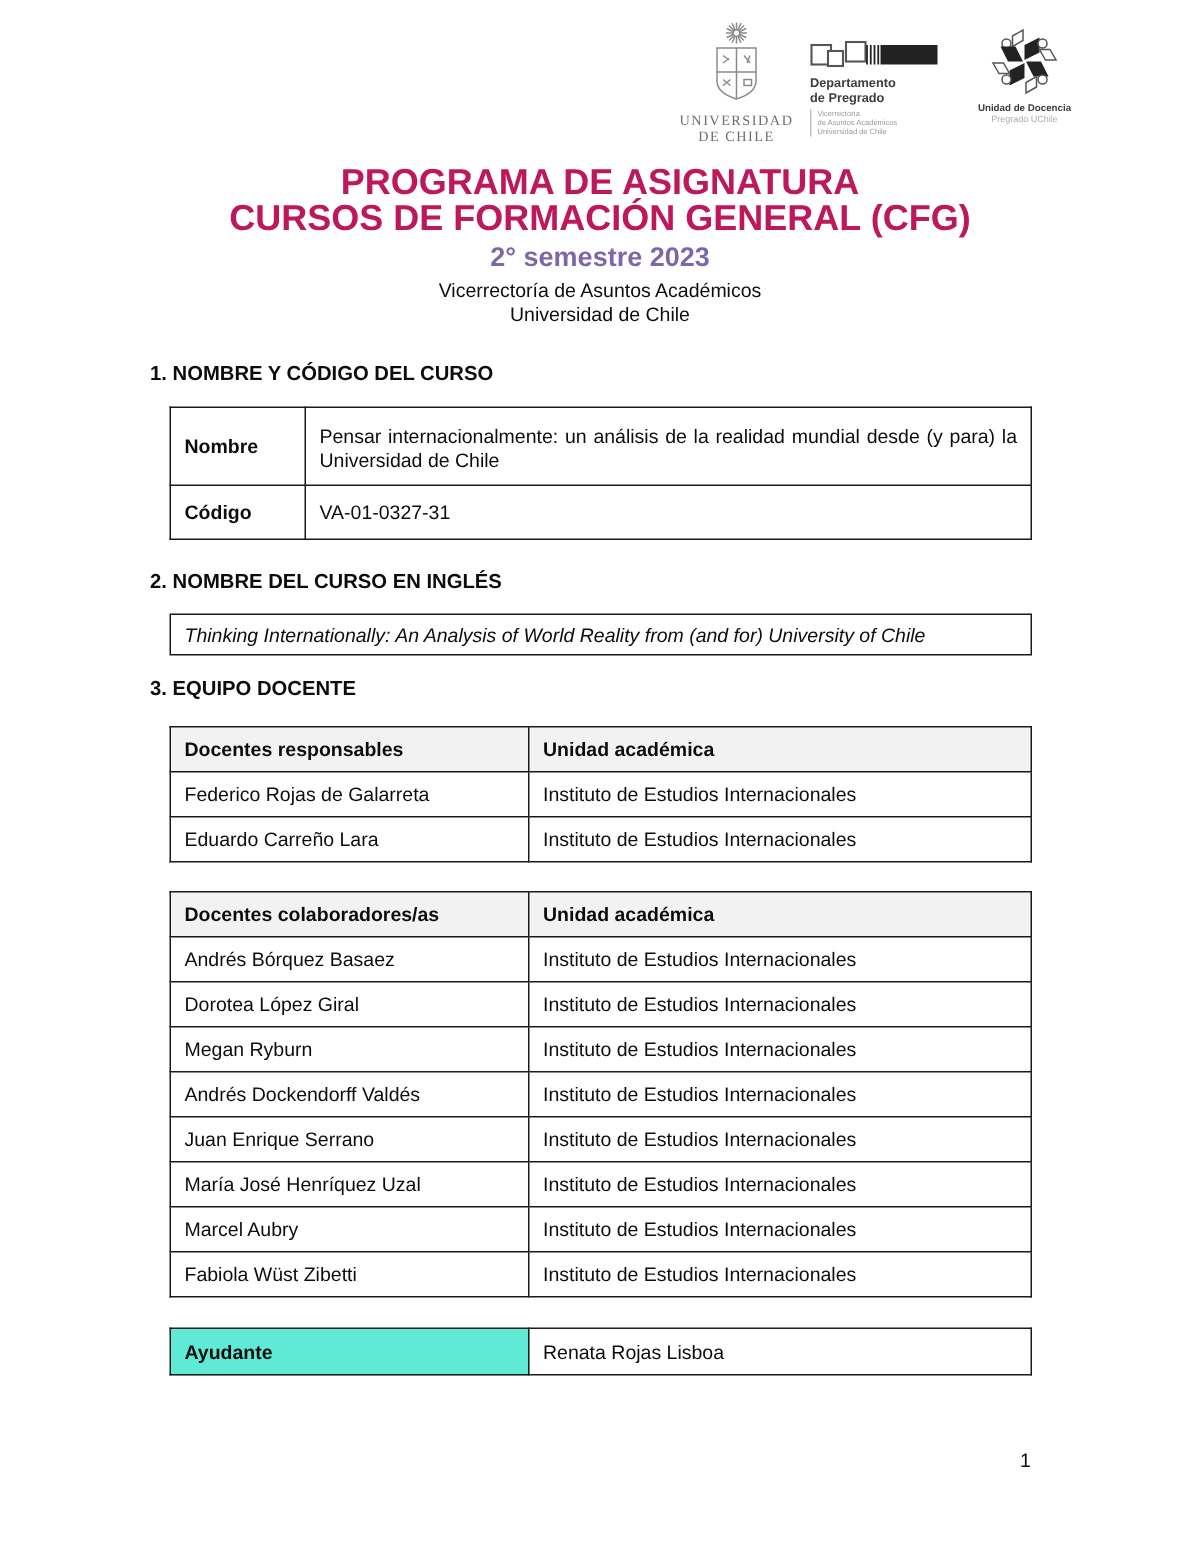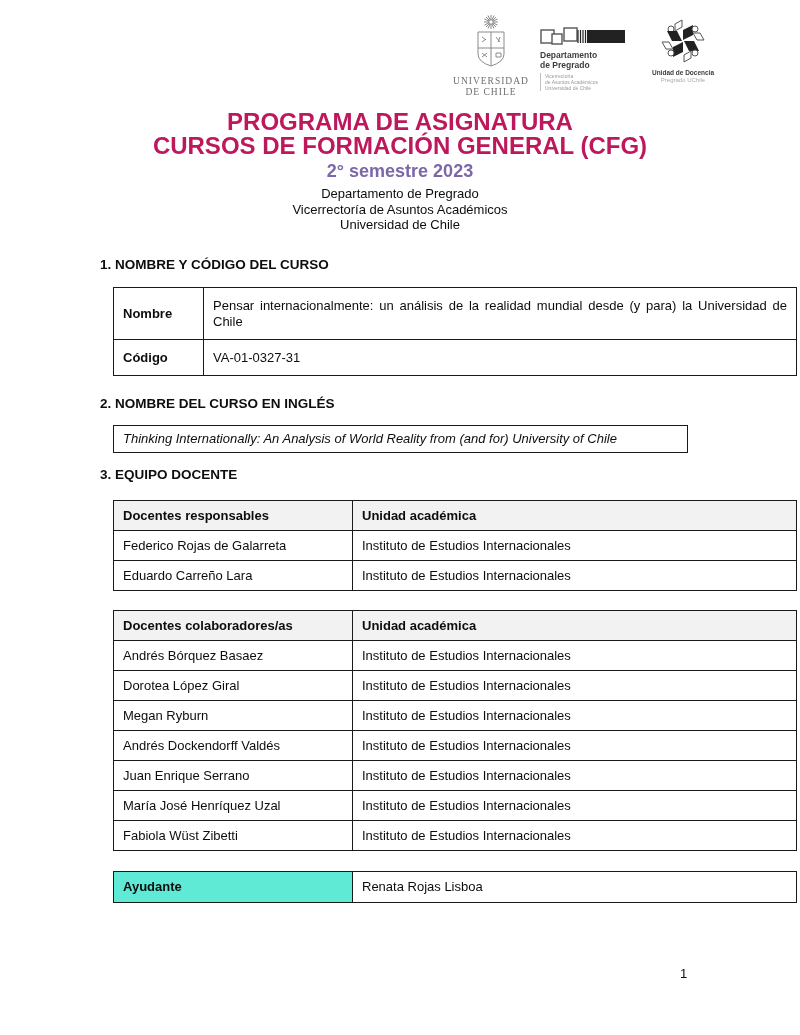--- a/index.html
+++ b/index.html
@@ -72,21 +72,21 @@
     line-height: 16px;
     color: #0d0d0d;
   }
   .sh-1 { margin-top: 24px; }
   .sh-2 { margin-top: 20px; }
   .sh-3 { margin-top: 14px; }
 
   table {
     border-collapse: collapse;
     margin-left: 13px;
-    width: 684px;
+    width: 575px;
     table-layout: fixed;
     font-size: 13px;
     color: #0d0d0d;
   }
   table, .en-box { border: 1.5px solid #1a1a1a; }
   td, th { border: 1px solid #1a1a1a; padding: 0 9px; }
 
   .tbl-curso { margin-top: 14px; }
   .tbl-curso .label-col { width: 90px; font-weight: bold; }
   .tbl-curso .row-nombre td { height: 52px; vertical-align: middle; }
@@ -204,21 +204,20 @@
       <div class="docencia-title">Unidad de Docencia</div>
       <div class="docencia-sub">Pregrado UChile</div>
     </div>
   </div>
 
   <div class="title-block">
     <div class="main-title">PROGRAMA DE ASIGNATURA</div>
     <div class="main-title">CURSOS DE FORMACIÓN GENERAL (CFG)</div>
     <div class="semester">2° semestre 2023</div>
     <div class="org-lines">
-      <div>Departamento de Pregrado</div>
       <div>Vicerrectoría de Asuntos Académicos</div>
       <div>Universidad de Chile</div>
     </div>
   </div>
 
   <div class="section-heading sh-1">1. NOMBRE Y CÓDIGO DEL CURSO</div>
   <table class="tbl-curso">
     <tbody>
         <tr class="row-nombre">
       <td class="label-col">Nombre</td>
@@ -277,20 +276,24 @@
     </tr>
     <tr>
       <td class="col-name">Juan Enrique Serrano</td>
       <td>Instituto de Estudios Internacionales</td>
     </tr>
     <tr>
       <td class="col-name">María José Henríquez Uzal</td>
       <td>Instituto de Estudios Internacionales</td>
     </tr>
     <tr>
+      <td class="col-name">Marcel Aubry</td>
+      <td>Instituto de Estudios Internacionales</td>
+    </tr>
+    <tr>
       <td class="col-name">Fabiola Wüst Zibetti</td>
       <td>Instituto de Estudios Internacionales</td>
     </tr>
   </tbody>
     </table>
 
   <table class="tbl-ayudante">
     <tbody>
         <tr>
       <td class="label-col">Ayudante</td>

